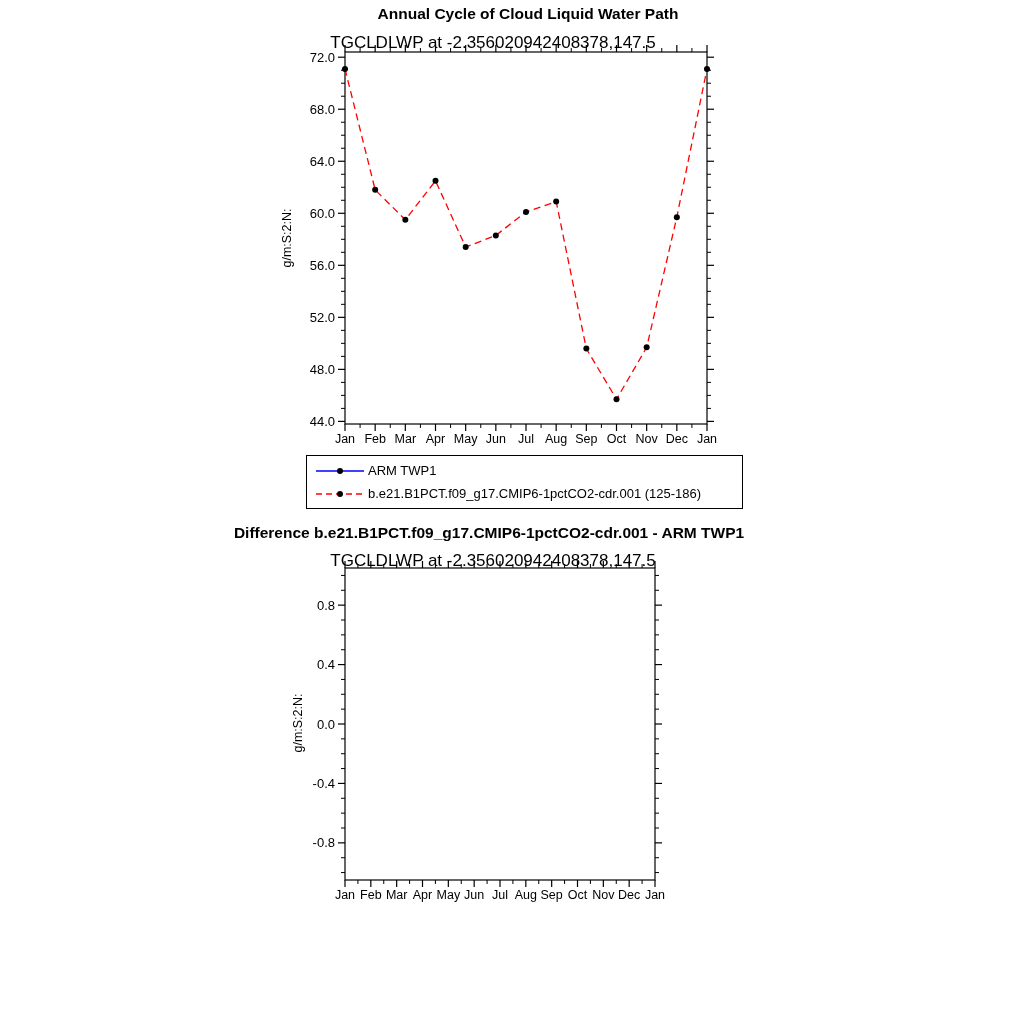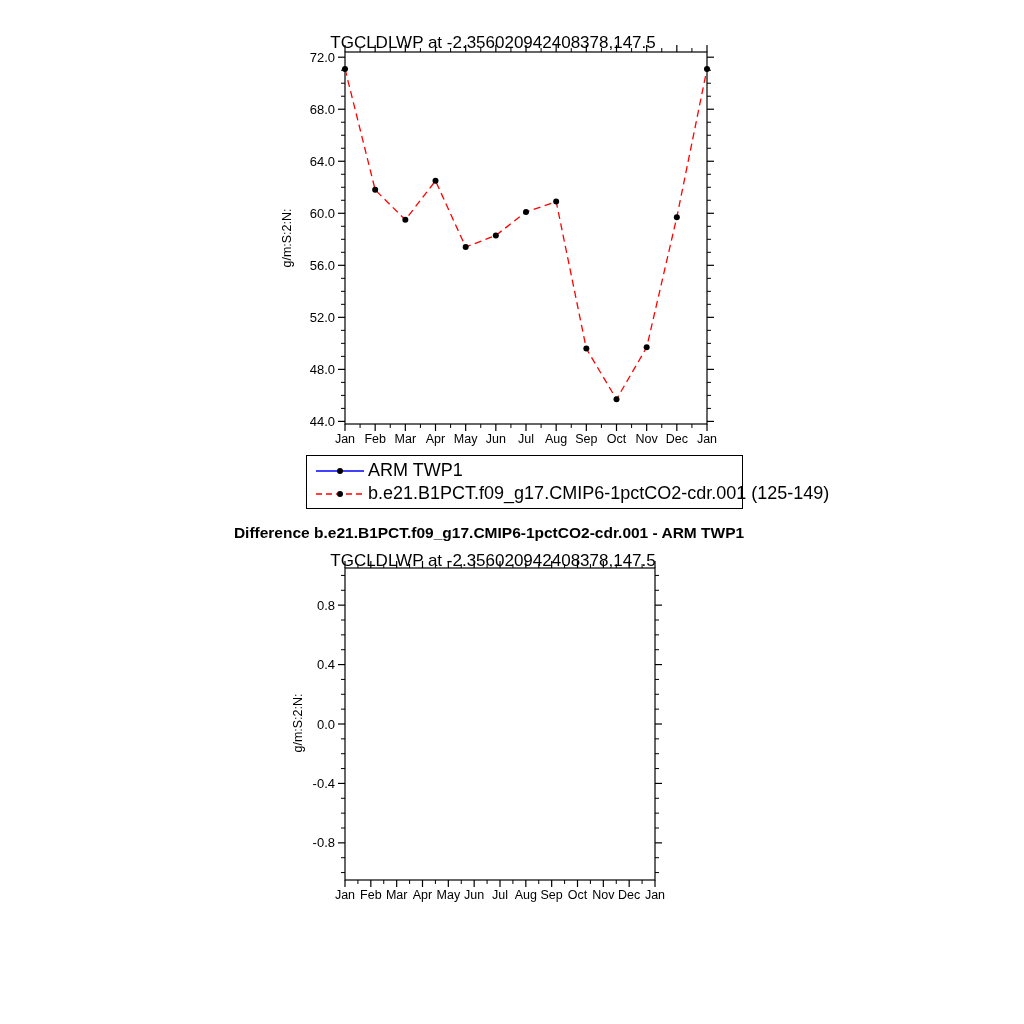--- a/index.html
+++ b/index.html
@@ -5,21 +5,21 @@
   * { margin:0; padding:0; box-sizing:border-box; }
   html,body { width:1024px; height:1024px; background:#ffffff; }
   body { font-family:"Liberation Sans", sans-serif; position:relative; overflow:hidden; color:#000; }
   .page { position:absolute; inset:0; }
   #plots { position:absolute; left:0; top:0; }
   #plots text { font-family:"Liberation Sans", sans-serif; fill:#000; }
   .chart-title { position:absolute; transform:translateX(-50%); font-size:15.5px; font-weight:bold; white-space:nowrap; }
   .chart-subtitle { position:absolute; transform:translateX(-50%); font-size:17px; white-space:nowrap; }
   .ylab { position:absolute; transform:translate(-50%,-50%) rotate(-90deg); font-size:12.5px; white-space:nowrap; }
   .legend { position:absolute; border:1px solid #000; background:#fff; padding:3px 0; }
-  .legend-row { display:flex; align-items:center; height:23px; padding-left:8px; font-size:18px; white-space:nowrap; }
+  .legend-row { display:flex; align-items:center; height:23px; padding-left:8px; font-size:13px; white-space:nowrap; }
   .legend-row svg { margin-right:3px; flex:0 0 auto; }
 </style>
 </head>
 <body>
 
 <div class="page">
 
   <svg id="plots" width="1024" height="1024">
       <g>
         <rect x="345" y="52" width="362" height="372" fill="none" stroke="#000000" stroke-width="1.2"></rect>
@@ -294,37 +294,38 @@
         <text x="525.8333333333334" y="899" text-anchor="middle" font-size="12.5px">Aug</text>
         <text x="551.6666666666666" y="899" text-anchor="middle" font-size="12.5px">Sep</text>
         <text x="577.5" y="899" text-anchor="middle" font-size="12.5px">Oct</text>
         <text x="603.3333333333334" y="899" text-anchor="middle" font-size="12.5px">Nov</text>
         <text x="629.1666666666666" y="899" text-anchor="middle" font-size="12.5px">Dec</text>
         <text x="655" y="899" text-anchor="middle" font-size="12.5px">Jan</text>
       </g>
       <g></g>
     </svg>
 
+  <div class="chart-title" style="left:528px; top:5px;">Annual Cycle of Cloud Liquid Water Path</div>
   <div class="chart-subtitle" style="left:493px; top:33px;">TGCLDLWP at -2.356020942408378,147.5</div>
   <div class="ylab" style="left:287px; top:238px;">g/m:S:2:N:</div>
 
   <div class="legend" id="legend0" style="left:306px; top:455px; width:437px;">
       <div class="legend-row">
         <svg width="50" height="12">
           <line x1="1" y1="6" x2="49" y2="6" stroke="#0000ff" stroke-width="1.5"></line>
           <circle cx="25" cy="6" r="3" fill="#000000"></circle>
         </svg>
         <span>ARM TWP1</span>
       </div>
       <div class="legend-row">
         <svg width="50" height="12">
           <line x1="1" y1="6" x2="49" y2="6" stroke="#ff0000" stroke-width="1.5" stroke-dasharray="6 4"></line>
           <circle cx="25" cy="6" r="3" fill="#000000"></circle>
         </svg>
-        <span>b.e21.B1PCT.f09_g17.CMIP6-1pctCO2-cdr.001 (125-149)</span>
+        <span>b.e21.B1PCT.f09_g17.CMIP6-1pctCO2-cdr.001 (125-186)</span>
       </div>
     </div>
 
   <div class="chart-title" style="left:489px; top:524px;">Difference b.e21.B1PCT.f09_g17.CMIP6-1pctCO2-cdr.001 - ARM TWP1</div>
   <div class="chart-subtitle" style="left:493px; top:551px;">TGCLDLWP at -2.356020942408378,147.5</div>
   <div class="ylab" style="left:298px; top:723px;">g/m:S:2:N:</div>
 
 </div>
 
 </body></html>

